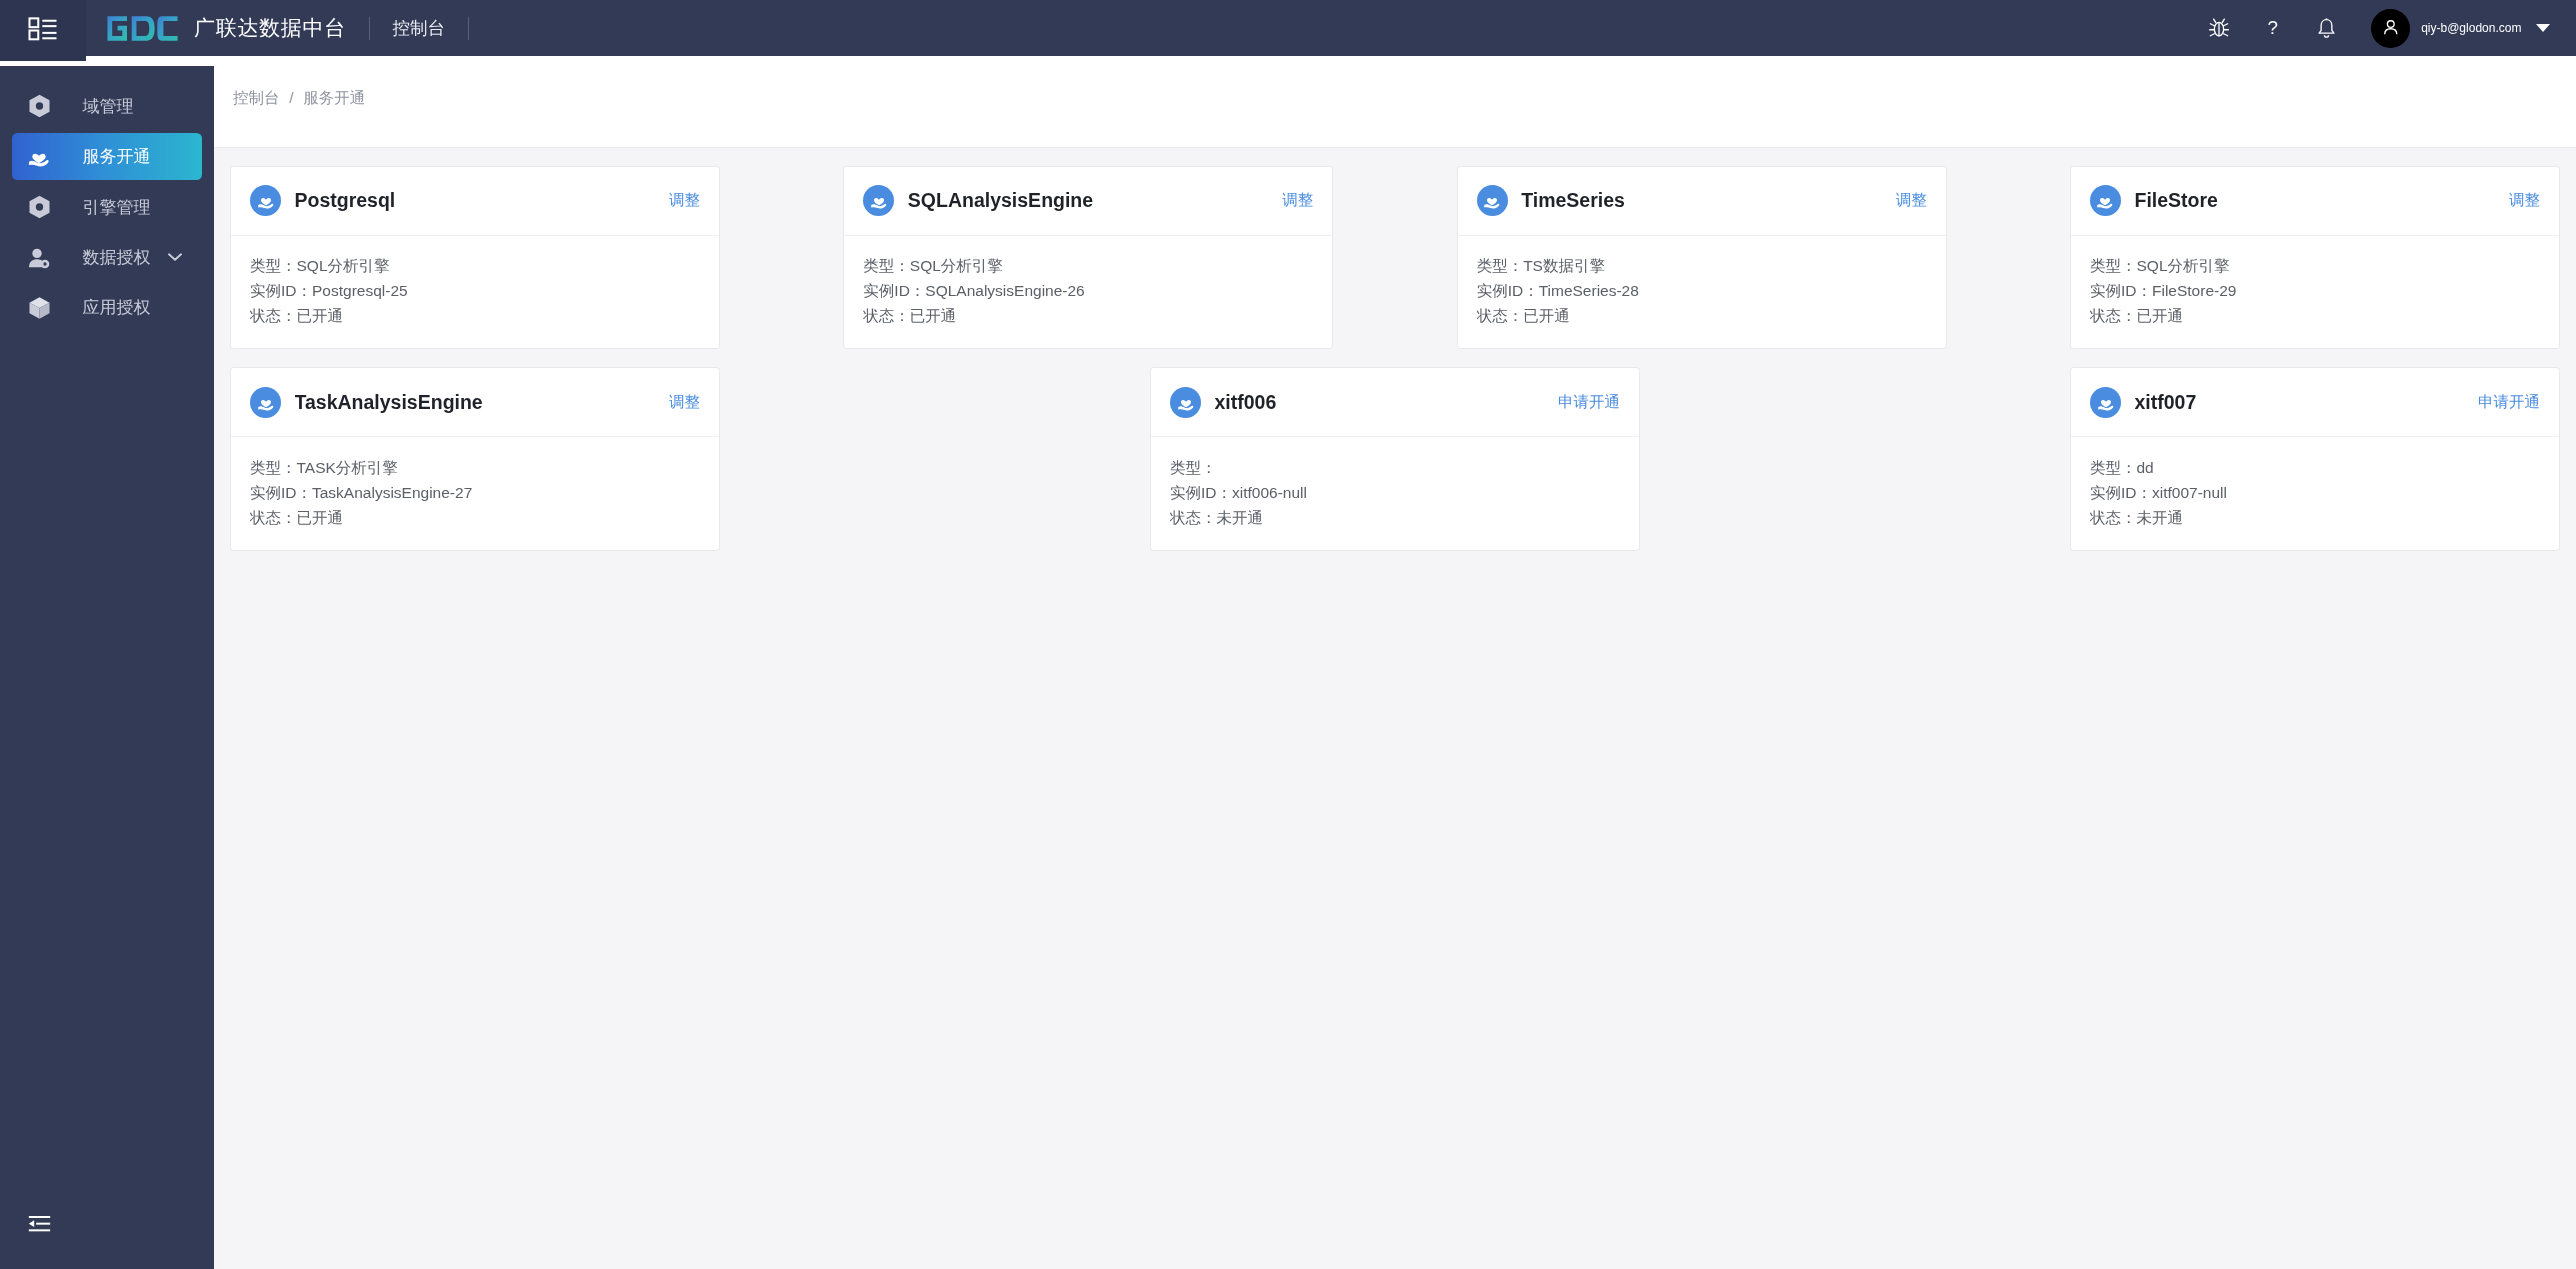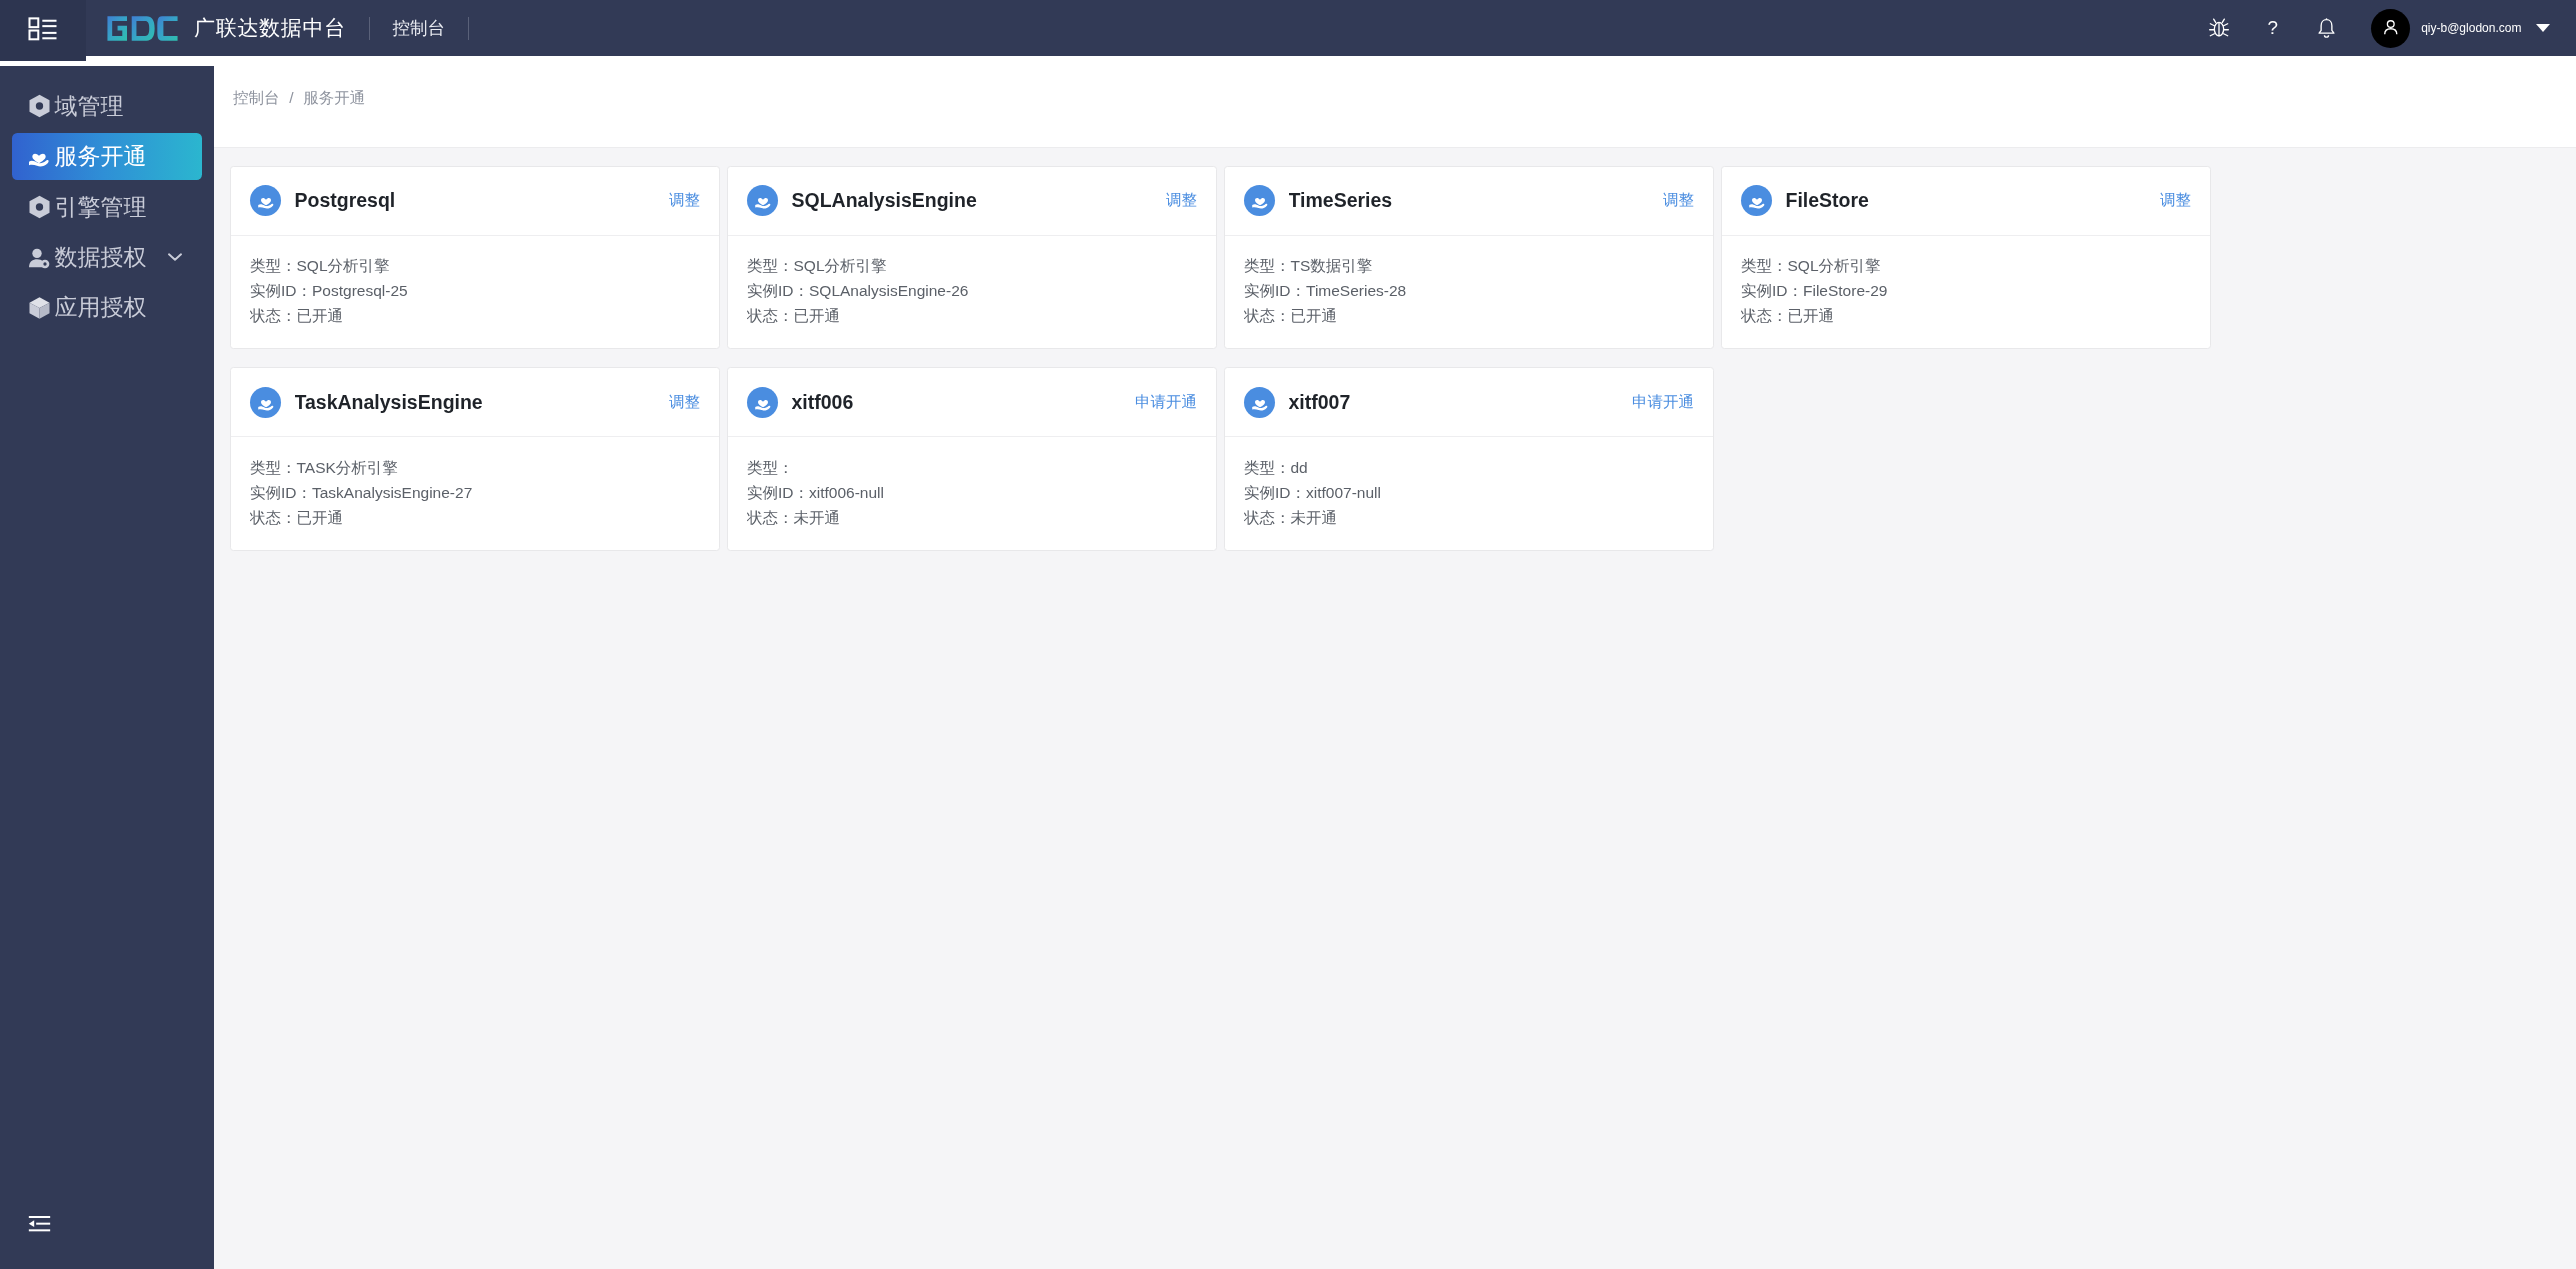--- a/index.html
+++ b/index.html
@@ -108,22 +108,22 @@
   .side-item.active {
     background: linear-gradient(90deg, #3162cf 0%, #2f8fd6 48%, #2bb6cf 100%);
   }
   .side-icon {
     width: 27px; height: 27px;
     flex: 0 0 27px;
     display: flex; align-items: center; justify-content: center;
   }
   .side-label {
     color: #c9ccd8;
-    font-size: 23px;
-    margin-left: 2px;
+    font-size: 17px;
+    margin-left: 30px;
     white-space: nowrap;
     font-family: Liberation Mono, monospace;
   }
   .side-item.active .side-label { color: #ffffff; }
   .side-chevron {
     position: absolute; right: 19px; top: 50%;
     transform: translateY(-50%);
   }
 
   .sidebar-collapse {
@@ -161,20 +161,21 @@
     letter-spacing: 0.7px;
   }
 
   .cards-area {
     padding: 18px 16px 16px 16px;
   }
   .card-grid {
     display: flex;
     flex-wrap: wrap;
     gap: 18px 7px;
+    justify-content: space-between;
   }
   .card {
     width: 490px;
     background: #ffffff;
     border: 0.7px solid #e8e8ea;
     border-radius: 3.4px;
     overflow: hidden;
   }
   .card-head {
     display: flex; align-items: center;

